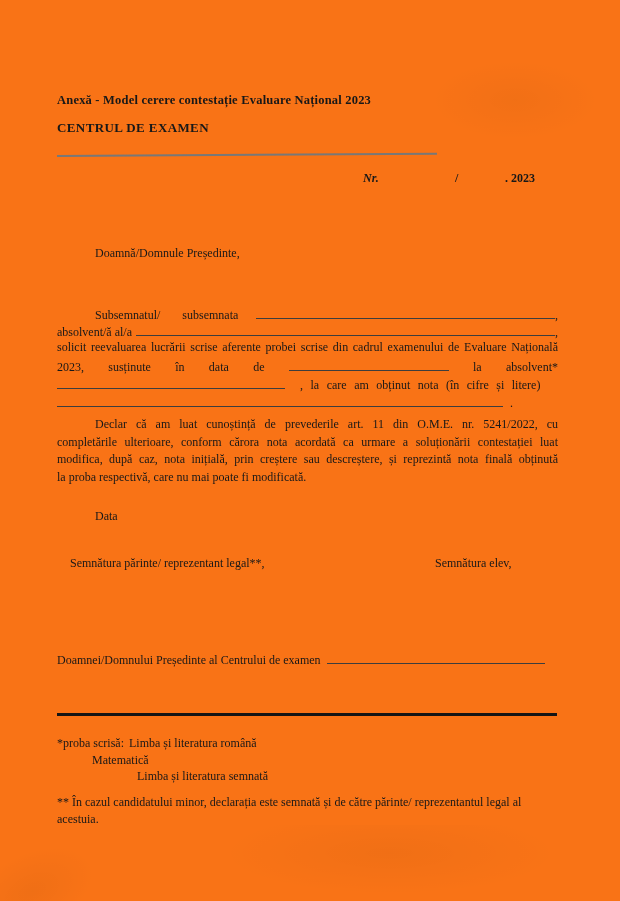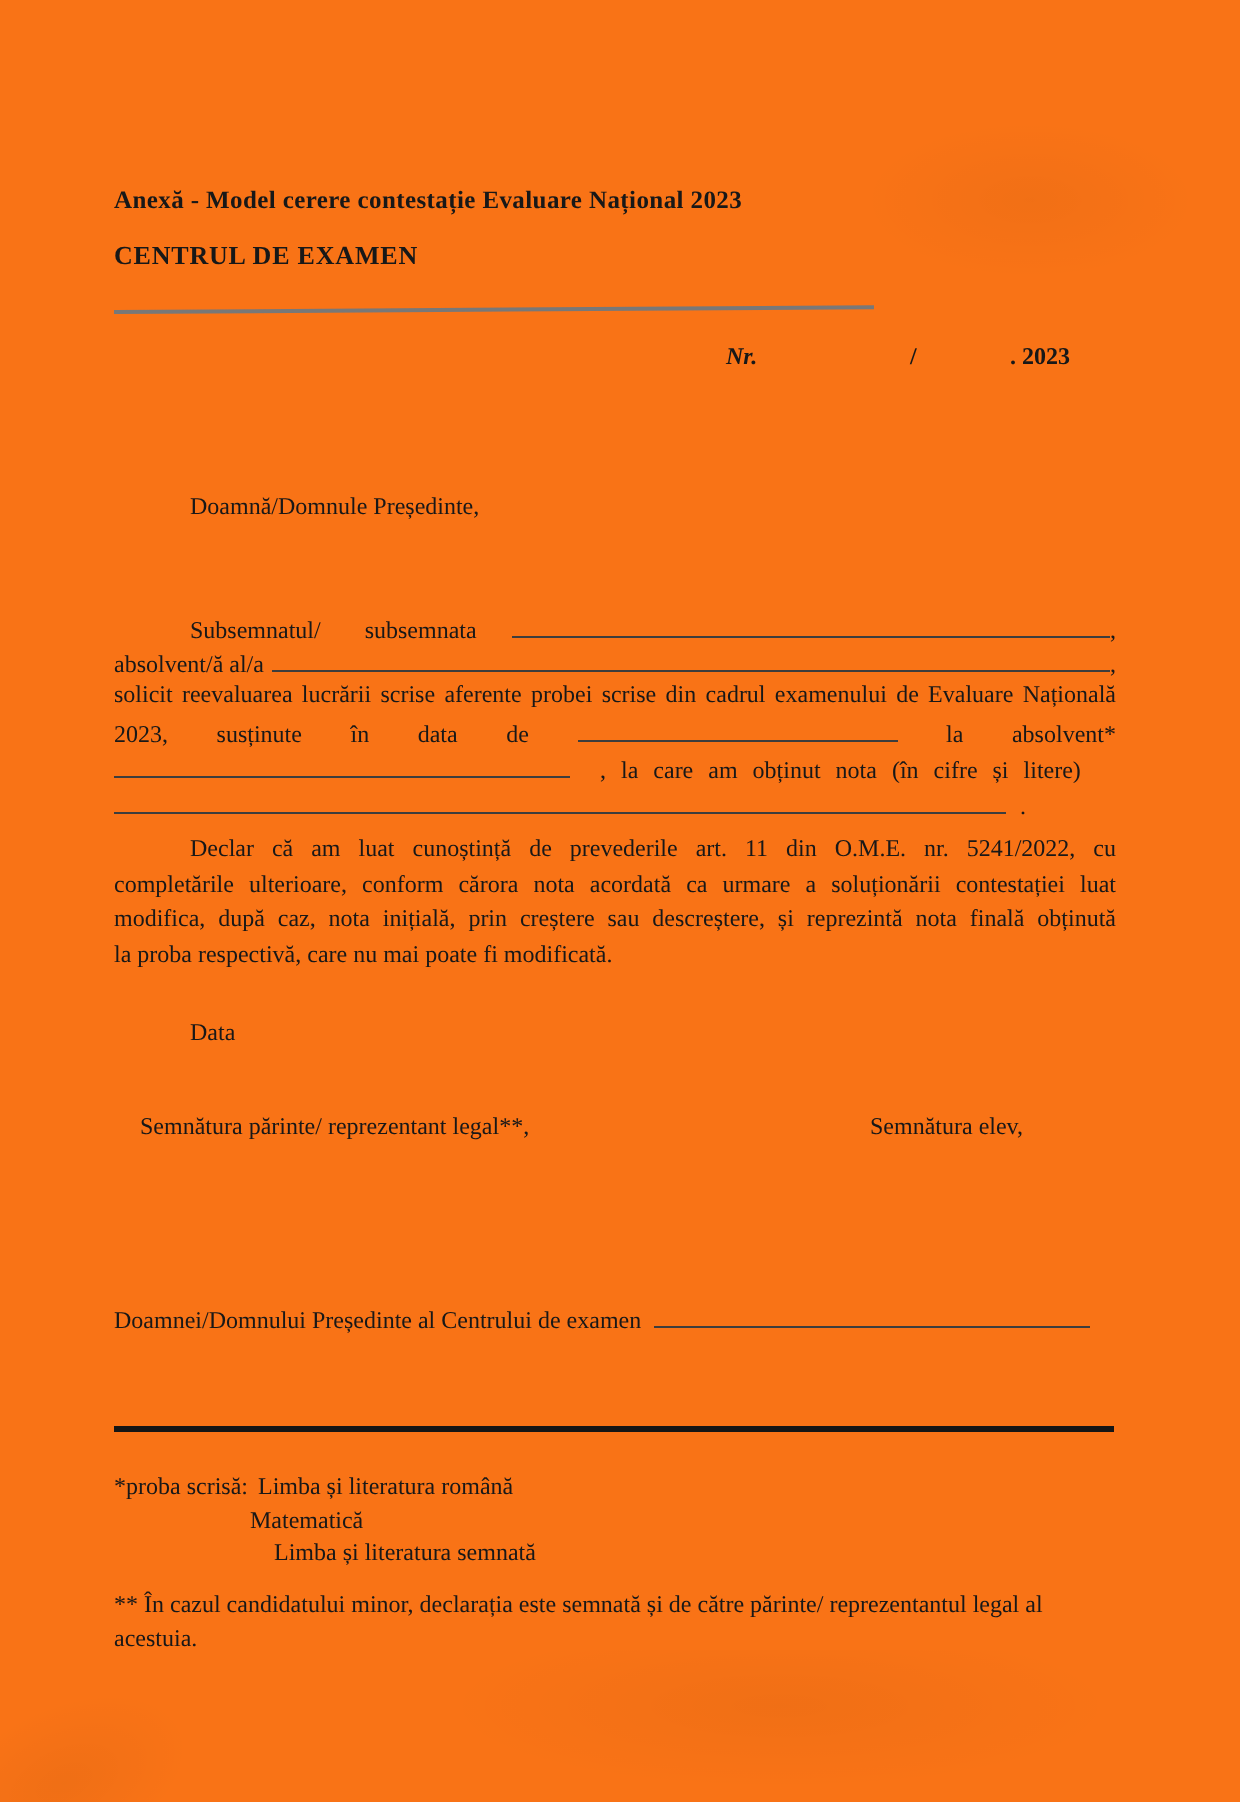--- a/index.html
+++ b/index.html
@@ -106,21 +106,21 @@
     <span class="blank" style="width:218px;margin-left:6px;"></span>
   </div>
 
   <div class="abs thickline" style="left:57px;top:713px;width:500px;"></div>
 
   <div class="abs fn1" style="left:57px;top:735px;">
     <div class="row" style="align-items:baseline;">
       <span class="b" style="font-weight:normal;">*proba scrisă:</span>
       <span style="margin-left:5px;">Limba și literatura română</span>
     </div>
-    <div style="margin-left:68px;">Matematică</div>
+    <div style="margin-left:35px;">Matematică</div>
     <div style="margin-left:80px;">Limba și literatura semnată</div>
   </div>
 
   <div class="abs fn2" style="left:57px;top:794px;width:505px;">
     <div>** În cazul candidatului minor, declarația este semnată și de către părinte/ reprezentantul legal al</div>
     <div>acestuia.</div>
   </div>
 
 </div>
 

